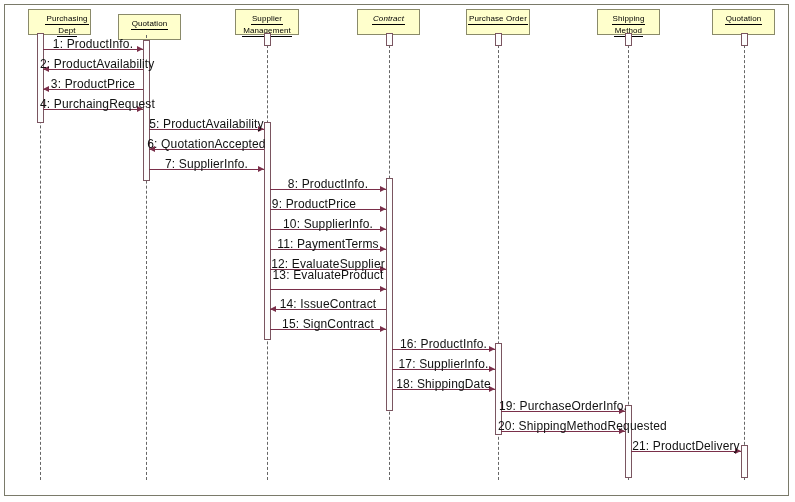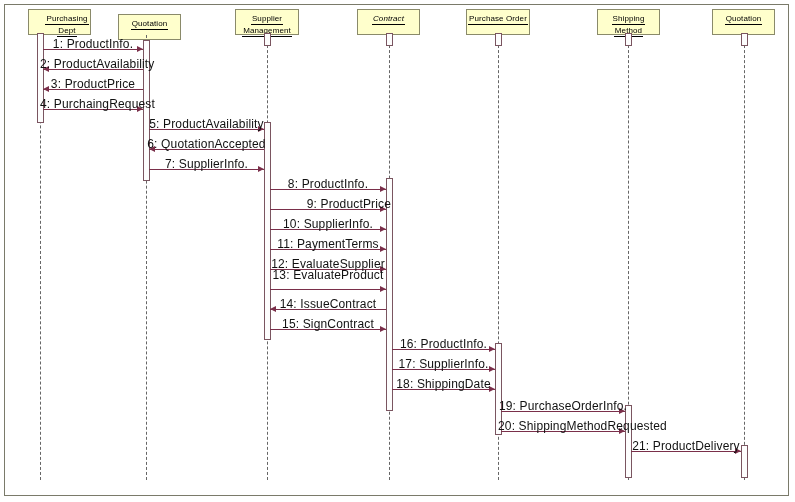--- a/index.html
+++ b/index.html
@@ -134,21 +134,21 @@
       <div class="msg-arrow left" style="top: 146px; left: 149px;"></div>
       <div class="msg-label" style="left: 146px; width: 121px; top: 137px;">6: QuotationAccepted</div>
       <div class="msg-line" style="left: 149px; top: 169px; width: 115px;"></div>
       <div class="msg-arrow right" style="top: 166px; left: 258px;"></div>
       <div class="msg-label" style="left: 146px; width: 121px; top: 157px;">7: SupplierInfo.</div>
       <div class="msg-line" style="left: 270px; top: 189px; width: 116px;"></div>
       <div class="msg-arrow right" style="top: 186px; left: 380px;"></div>
       <div class="msg-label" style="left: 267px; width: 122px; top: 177px;">8: ProductInfo.</div>
       <div class="msg-line" style="left: 270px; top: 209px; width: 116px;"></div>
       <div class="msg-arrow right" style="top: 206px; left: 380px;"></div>
-      <div class="msg-label" style="left: 269px; width: 122px; top: 197px; text-align: right;">9: ProductPrice</div>
+      <div class="msg-label" style="left: 253px; width: 122px; top: 197px;">9: ProductPrice</div>
       <div class="msg-line" style="left: 270px; top: 229px; width: 116px;"></div>
       <div class="msg-arrow right" style="top: 226px; left: 380px;"></div>
       <div class="msg-label" style="left: 267px; width: 122px; top: 217px;">10: SupplierInfo.</div>
       <div class="msg-line" style="left: 270px; top: 249px; width: 116px;"></div>
       <div class="msg-arrow right" style="top: 246px; left: 380px;"></div>
       <div class="msg-label" style="left: 267px; width: 122px; top: 237px;">11: PaymentTerms</div>
       <div class="msg-line" style="left: 270px; top: 269px; width: 116px;"></div>
       <div class="msg-arrow right" style="top: 266px; left: 380px;"></div>
       <div class="msg-label" style="left: 267px; width: 122px; top: 257px;">12: EvaluateSupplier</div>
       <div class="msg-line" style="left: 270px; top: 289px; width: 116px;"></div>

